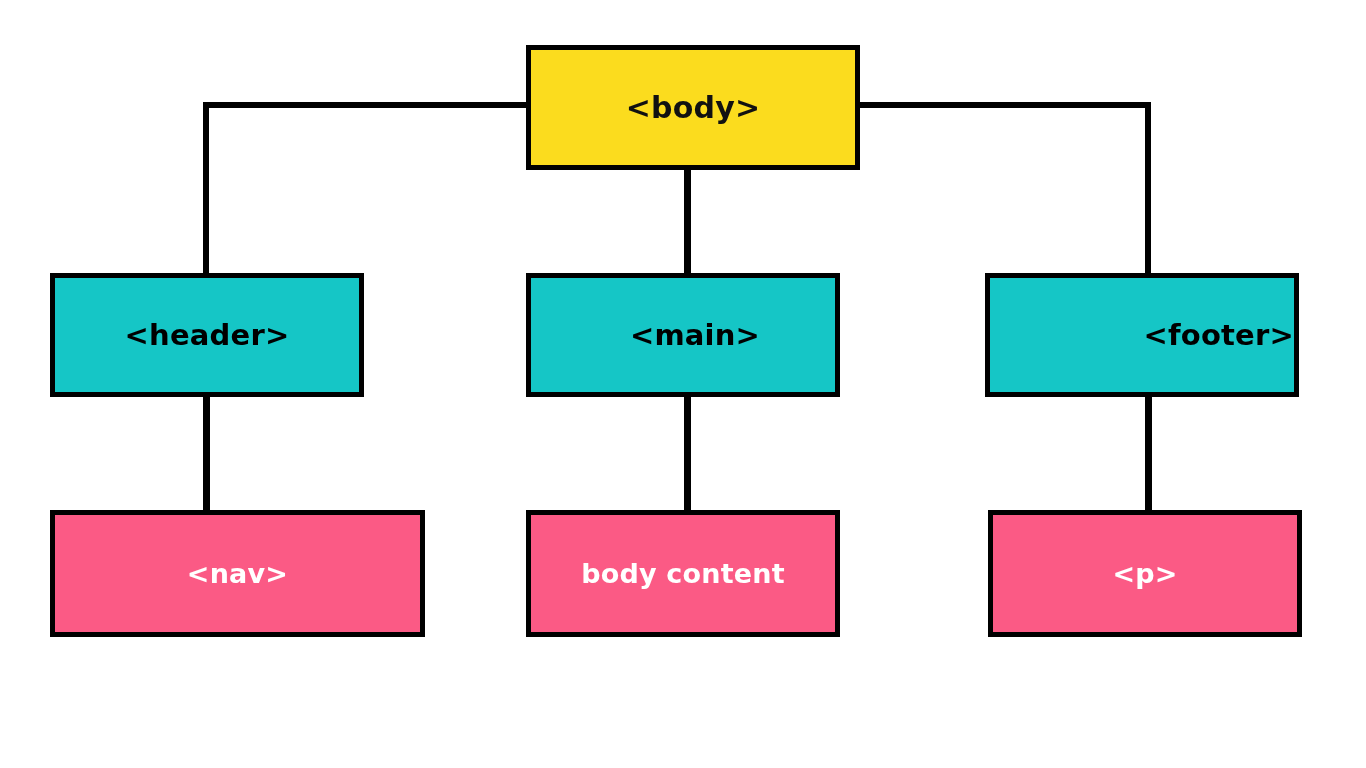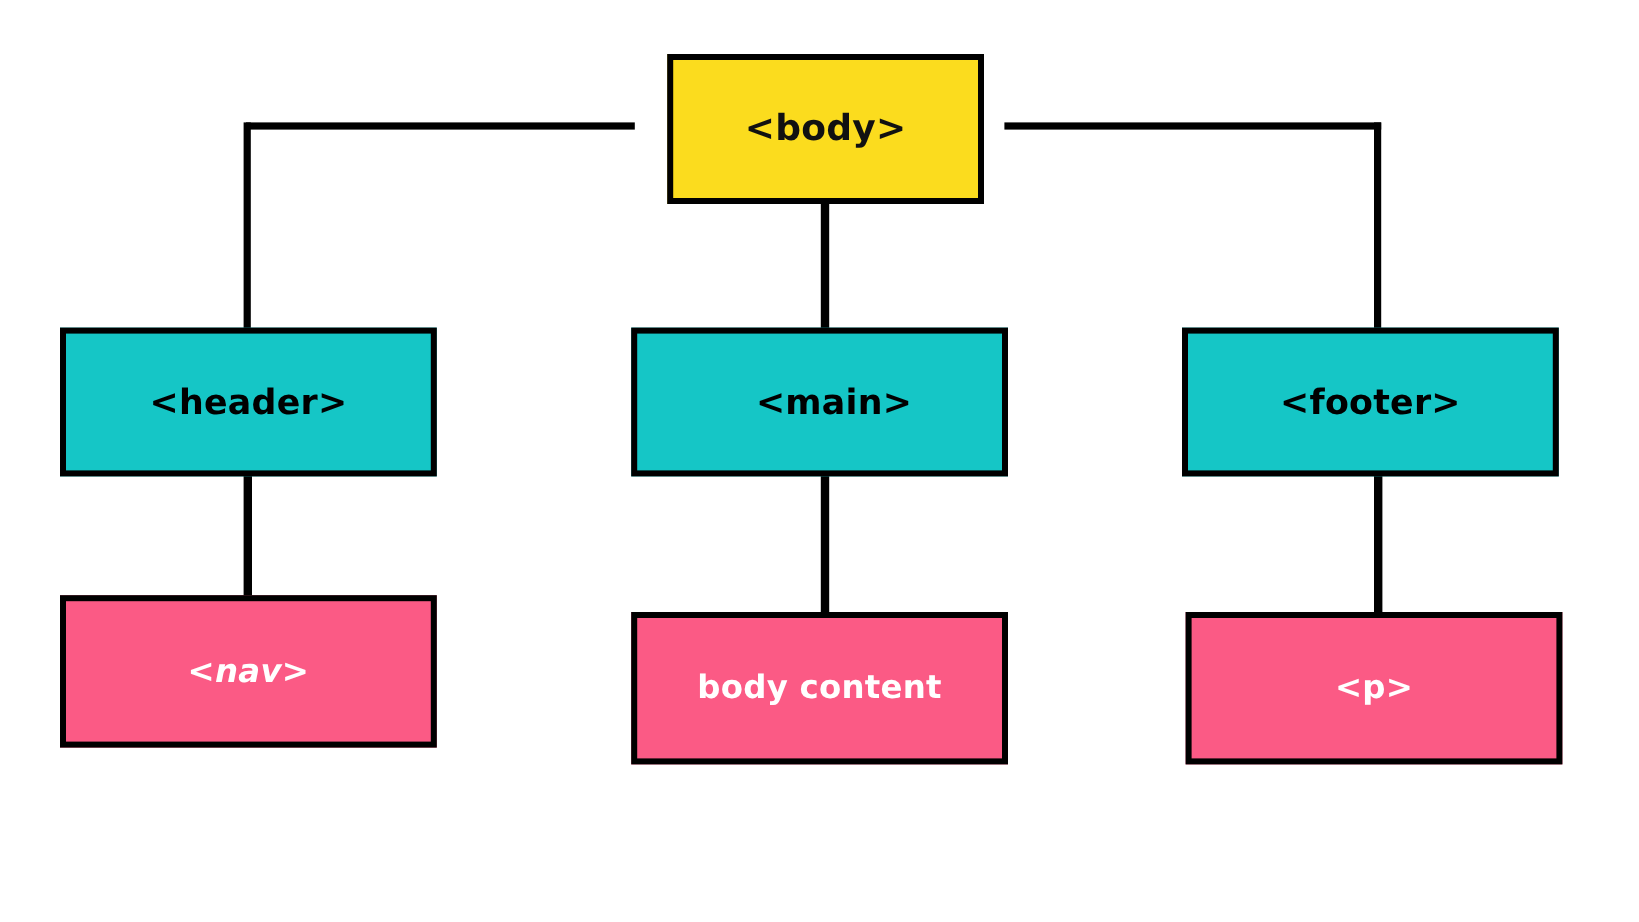--- a/index.html
+++ b/index.html
@@ -81,37 +81,37 @@
 
   <div class="connector" style="left:837px; top:102px; width:314px; height:6px;"></div>
   <div class="connector" style="left:1145px; top:102px; width:6px; height:175px;"></div>
 
   <div class="connector" style="left:203px; top:393px; width:7px; height:121px;"></div>
 
   <div class="connector" style="left:684px; top:393px; width:7px; height:121px;"></div>
 
   <div class="connector" style="left:1145px; top:393px; width:7px; height:121px;"></div>
 
-  <div class="node node-root" style="left:556px; top:45px; width:264px; height:125px;">
+  <div class="node node-root" style="left:526px; top:45px; width:334px; height:125px;">
     <span class="node-label">&lt;body&gt;</span>
   </div>
 
   <div class="node node-section" style="left:50px; top:273px; width:314px; height:124px;">
     <span class="node-label">&lt;header&gt;</span>
   </div>
 
   <div class="node node-section" style="left:526px; top:273px; width:314px; height:124px;padding-left:24px;">
     <span class="node-label">&lt;main&gt;</span>
   </div>
 
-  <div class="node node-section" style="left:985px; top:273px; width:314px; height:124px;">
+  <div class="node node-section" style="left:985px; top:273px; width:314px; height:124px;justify-content:flex-end;">
     <span class="node-label">&lt;footer&gt;</span>
   </div>
 
-  <div class="node node-leaf" style="left:50px; top:496px; width:314px; height:127px;font-style:italic;">
+  <div class="node node-leaf" style="left:50px; top:510px; width:375px; height:127px;">
     <span class="node-label">&lt;nav&gt;</span>
   </div>
 
   <div class="node node-leaf" style="left:526px; top:510px; width:314px; height:127px;">
     <span class="node-label">body content</span>
   </div>
 
   <div class="node node-leaf" style="left:988px; top:510px; width:314px; height:127px;">
     <span class="node-label">&lt;p&gt;</span>
   </div>

